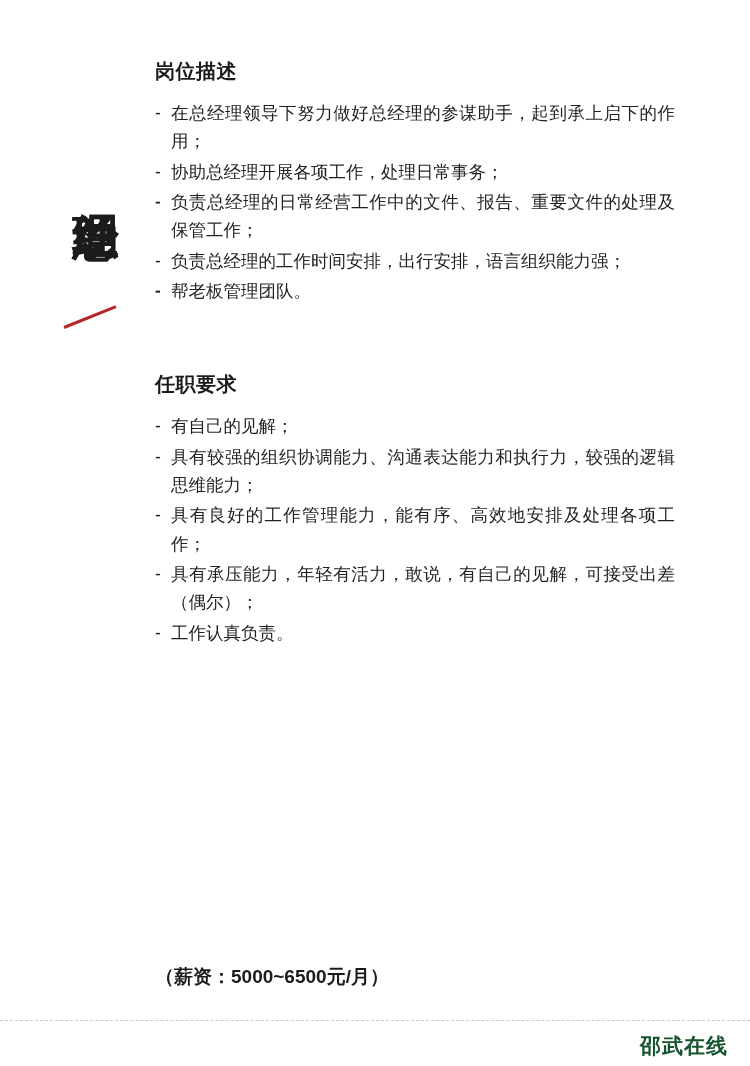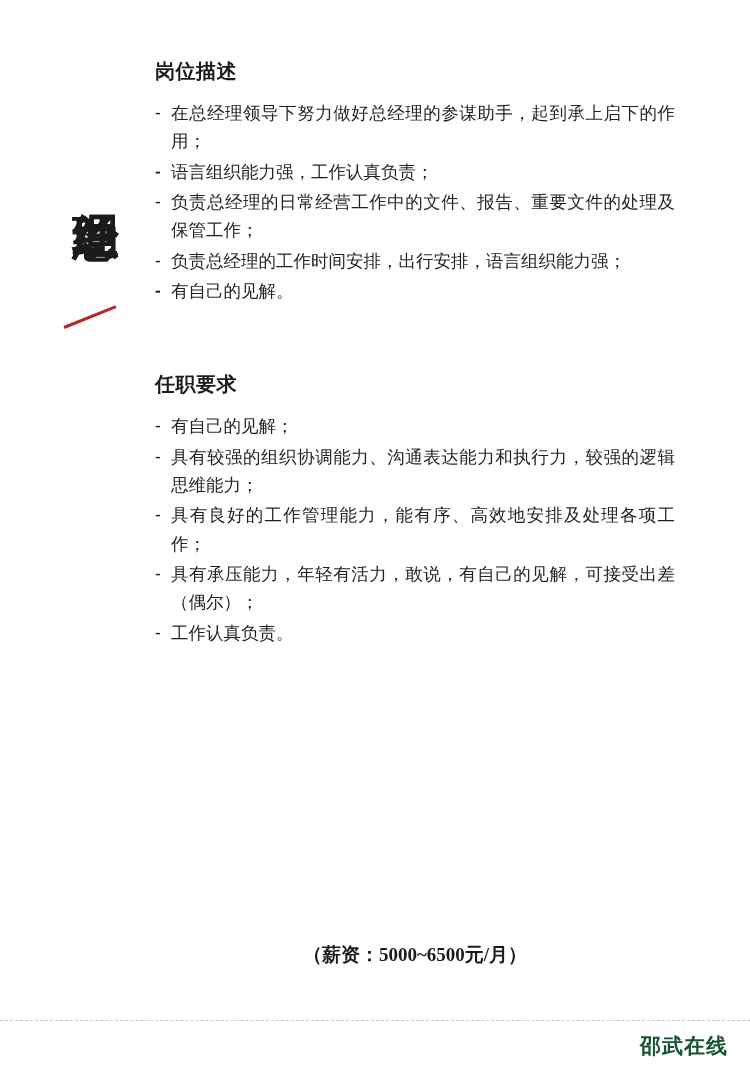--- a/index.html
+++ b/index.html
@@ -91,27 +91,26 @@
     color: #231f20;
   }
   .gap {
     height: 64px;
   }
 
   
   .salary {
     position: absolute;
     left: 155px;
-    top: 942px;
+    top: 964px;
     width: 520px;
-    text-align: center;
+    text-align: left;
     font-size: 19px;
     font-weight: bold;
     color: #1b1b1b;
-    font-family: Liberation Serif, serif;
   }
 
   
   .footer-rule {
     position: absolute;
     left: 0;
     top: 1020px;
     width: 750px;
     border-top: 1px dashed #c9c9c9;
   }
@@ -134,27 +133,27 @@
     <div class="vtitle">总经理助理</div>
     <div class="title-rule"></div>
   </div>
 
   <div class="content">
 
     <div class="section">
       <h2 class="section-title">岗位描述</h2>
       <ul class="bullets">
         <li><span class="dash">-</span><span>在总经理领导下努力做好总经理的参谋助手，起到承上启下的作用；</span></li>
+        <li><span class="dash">-</span><span>协助总经理开展各项工作，处理日常事务；</span></li>
         <li><span class="dash">-</span></li>
-        <li><span class="dash">-</span><span>语言组织能力强，工作认真负责；</span></li>
         <li><span class="dash">-</span><span>负责总经理的日常经营工作中的文件、报告、重要文件的处理及保管工作；</span></li>
         <li><span class="dash">-</span><span>负责总经理的工作时间安排，出行安排，语言组织能力强；</span></li>
         <li><span class="dash">-</span></li>
         <li><span class="dash">-</span></li>
-        <li><span class="dash">-</span><span>有自己的见解。</span></li>
+        <li><span class="dash">-</span><span>帮老板管理团队。</span></li>
       </ul>
     </div>
 
     <div class="gap"></div>
 
     <div class="section">
       <h2 class="section-title">任职要求</h2>
       <ul class="bullets">
         <li><span class="dash">-</span><span>有自己的见解；</span></li>
         <li><span class="dash">-</span><span>具有较强的组织协调能力、沟通表达能力和执行力，较强的逻辑思维能力；</span></li>

